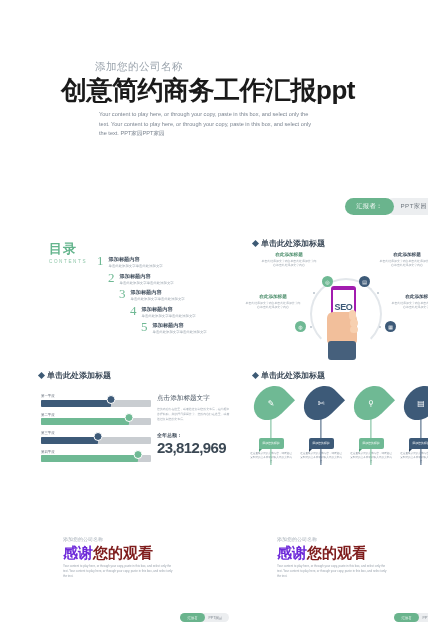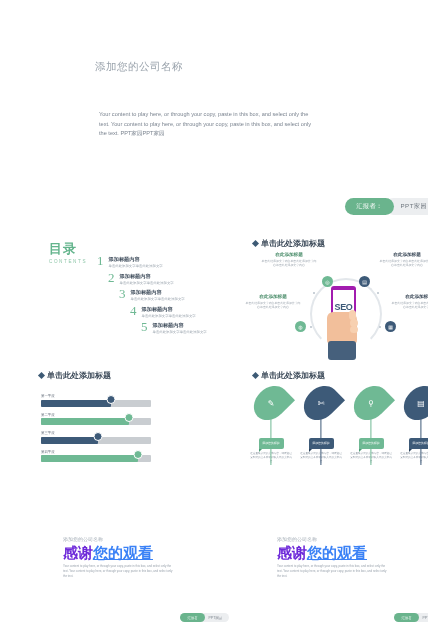--- a/index.html
+++ b/index.html
@@ -153,33 +153,34 @@
   .leaf-tag.b::after { border-top-color: #2c445d; }
   .leaf-p { margin-top: 3px; font-size: 2.6px; line-height: 1.55; color: #8e98a3; text-align: center; padding: 0 1px; }
 
   
   .slide-ty { top: 492px; width: 214px; height: 138px; }
   #slide-ty1 { left: 0; }
   #slide-ty2 { left: 214px; }
   .ty-company { position: absolute; left: 38px; top: 44px; font-size: 5px; color: #a6afb8; }
   .ty-main { position: absolute; left: 38px; top: 52px; font-size: 15px; font-weight: 700; white-space: nowrap; }
   .ty-main .g { color: #6d28d9; }
-  .ty-main .b { color: #3b82f6; text-decoration: underline; }
+  .ty-main .b { color: #7f1d1d; }
   .ty-desc { position: absolute; left: 38px; top: 72px; width: 110px; font-size: 2.9px; line-height: 1.7; color: #9aa3ad; }
   .ty-btns { position: absolute; right: 10px; bottom: 8px; display: flex; align-items: center; }
   .ty-btn-g { background: #6ab48d; color: #fff; font-size: 3.4px; padding: 2.5px 7px; border-radius: 6px; z-index: 2; margin-right: -6px; }
   .ty-btn-k { background: #eceef0; color: #7b838c; font-size: 3.4px; padding: 2.5px 7px 2.5px 10px; border-radius: 6px; }
 </style>
 </head>
 <body>
 
 <div class="deck">
 
   <div class="slide" id="slide-title">
     <div class="t-company">添加您的公司名称</div>
+    <div class="t-main">创意简约商务工作汇报ppt</div>
     <div class="t-desc">Your content to play here, or through your copy, paste in this box, and select only the text. Your content to play here, or through your copy, paste in this box, and select only the text. PPT家园PPT家园</div>
     <div class="btn-row">
       <div class="btn-green">汇报者：</div>
       <div class="btn-grey">PPT家园</div>
     </div>
   </div>
 
   <div class="slide" id="slide-toc">
     <div class="toc-title">
       <div class="toc-cn">目录</div>
@@ -307,20 +308,26 @@
       </div>
       <div class="bar-row">
         <div class="bar-lbl">第四季度</div>
         <div class="bar-track">
           <div class="bar-fill green" style="width:88%"></div>
           <div class="bar-knob green" style="left:88%"></div>
         </div>
       </div>
     </div>
 
+    <div class="bar-side">
+      <div class="bs-h">点击添加标题文字</div>
+      <div class="bs-p">您的内容打在这里，或者通过复制您的文本后，在此框中选择粘贴，并选择只保留文字。您的内容打在这里，或者通过复制您的文本后。</div>
+      <div class="bs-t">全年总额：</div>
+      <div class="bs-n">23,812,969</div>
+    </div>
   </div>
 
   <div class="slide" id="slide-leaf">
     <div class="sl-head">
       <div class="diamond"></div>
       <div class="sl-head-txt">单击此处添加标题</div>
     </div>
 
     <div class="leaf-wrap">
       <div class="leaf-col">

